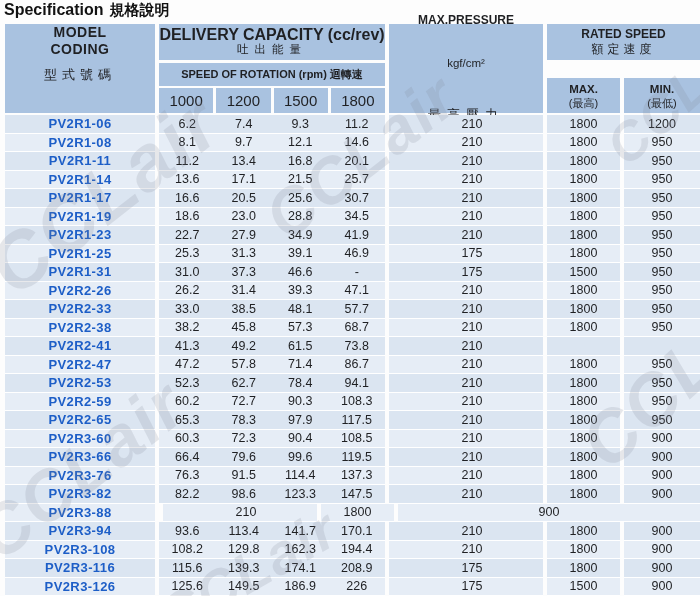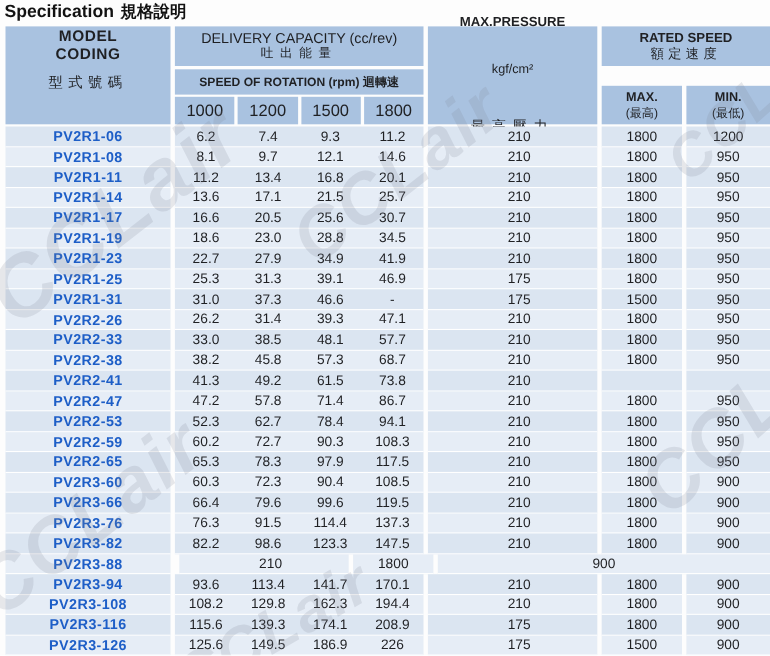--- a/index.html
+++ b/index.html
@@ -31,21 +31,21 @@
   .gap{width:4px;flex:0 0 4px;}
   .vgap{height:3px;}
   .vgap2{height:2px;}
 
   .h-model{flex:0 0 150px;display:flex;flex-direction:column;align-items:center;justify-content:flex-start;text-align:center;}
   .h-model .en{font-weight:bold;font-size:14px;line-height:17px;letter-spacing:.5px;}
   .h-model .zh{font-size:13px;margin-top:8px;letter-spacing:5px;}
 
   .h-delivery{flex:0 0 226px;display:flex;flex-direction:column;}
   .h-del-top{height:36px;display:flex;flex-direction:column;align-items:center;justify-content:center;}
-  .h-del-top .en{font-weight:normal;font-size:13px;line-height:14px;}
+  .h-del-top .en{font-weight:bold;font-size:16px;line-height:14px;}
   .h-del-top .zh{font-size:11.5px;line-height:14px;letter-spacing:6px;}
   .h-rot{height:23px;display:flex;align-items:center;justify-content:center;font-weight:bold;font-size:11px;}
   .h-rpm{flex:1;display:flex;}
   .h-rpm .rpm-cell{flex:1;display:flex;align-items:center;justify-content:center;font-size:15px;}
   .h-rpm .rpm-cell + .rpm-cell{margin-left:3px;}
 
   .h-pressure{flex:0 0 154px;display:flex;flex-direction:column;align-items:center;justify-content:center;text-align:center;gap:28px;}
   .h-pressure .en{font-weight:bold;font-size:12px;line-height:15px;}
   .h-pressure .unit{font-weight:normal;font-size:11.5px;line-height:14px;}
   .h-pressure .zh{font-size:13px;margin-top:8px;letter-spacing:6px;}

